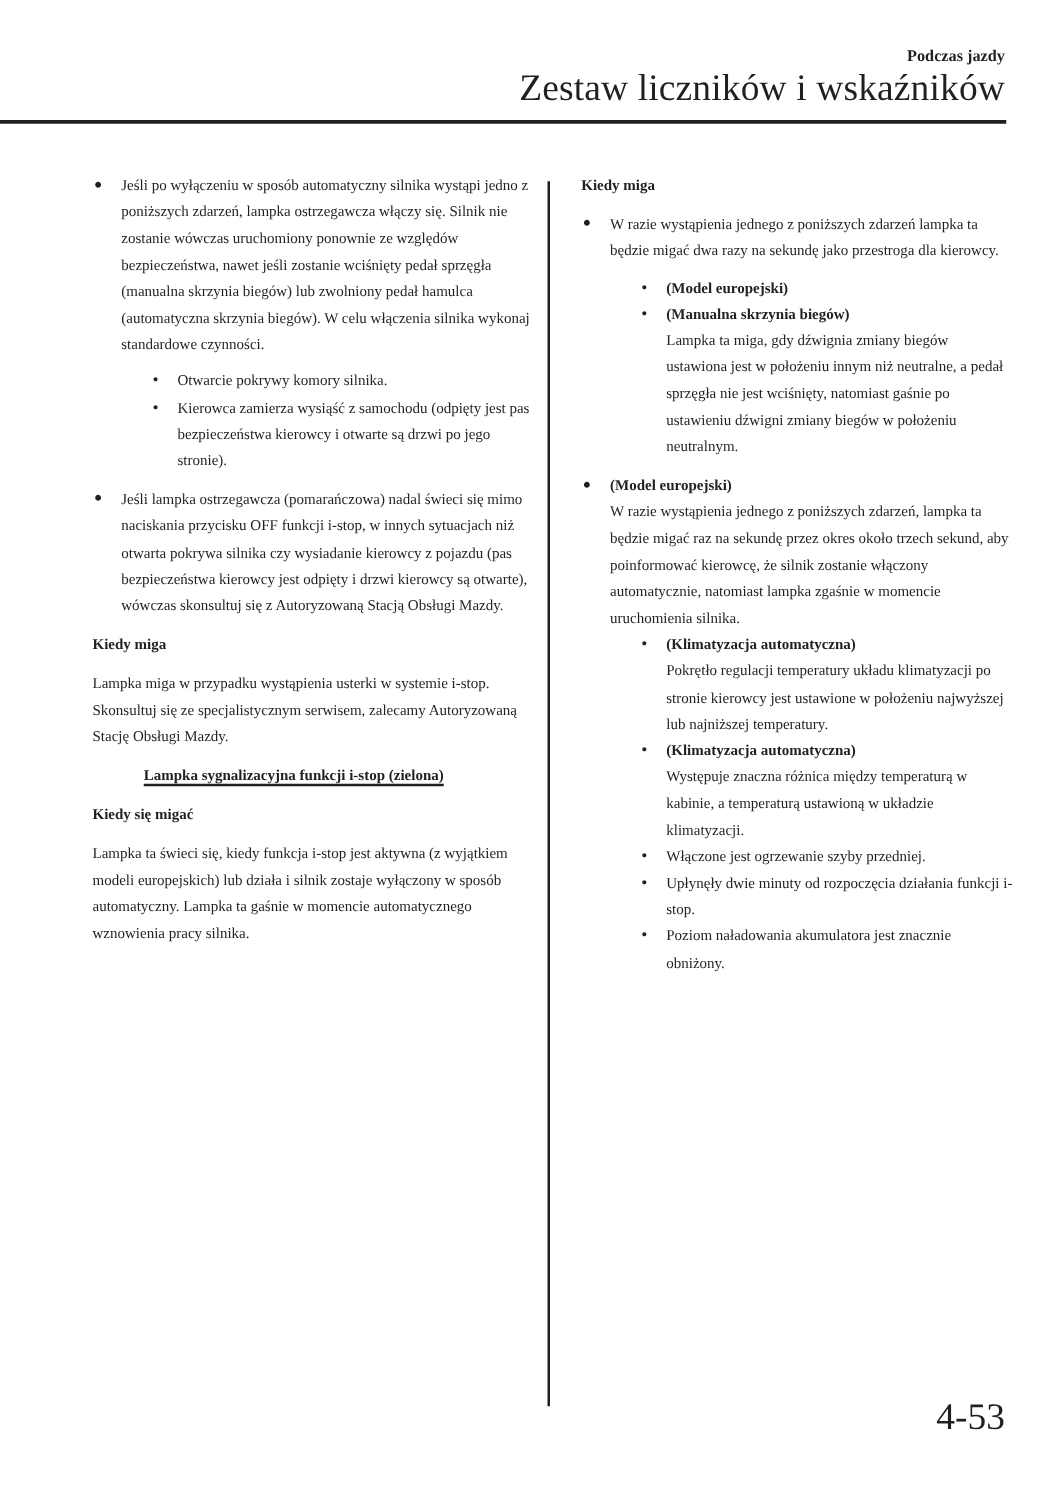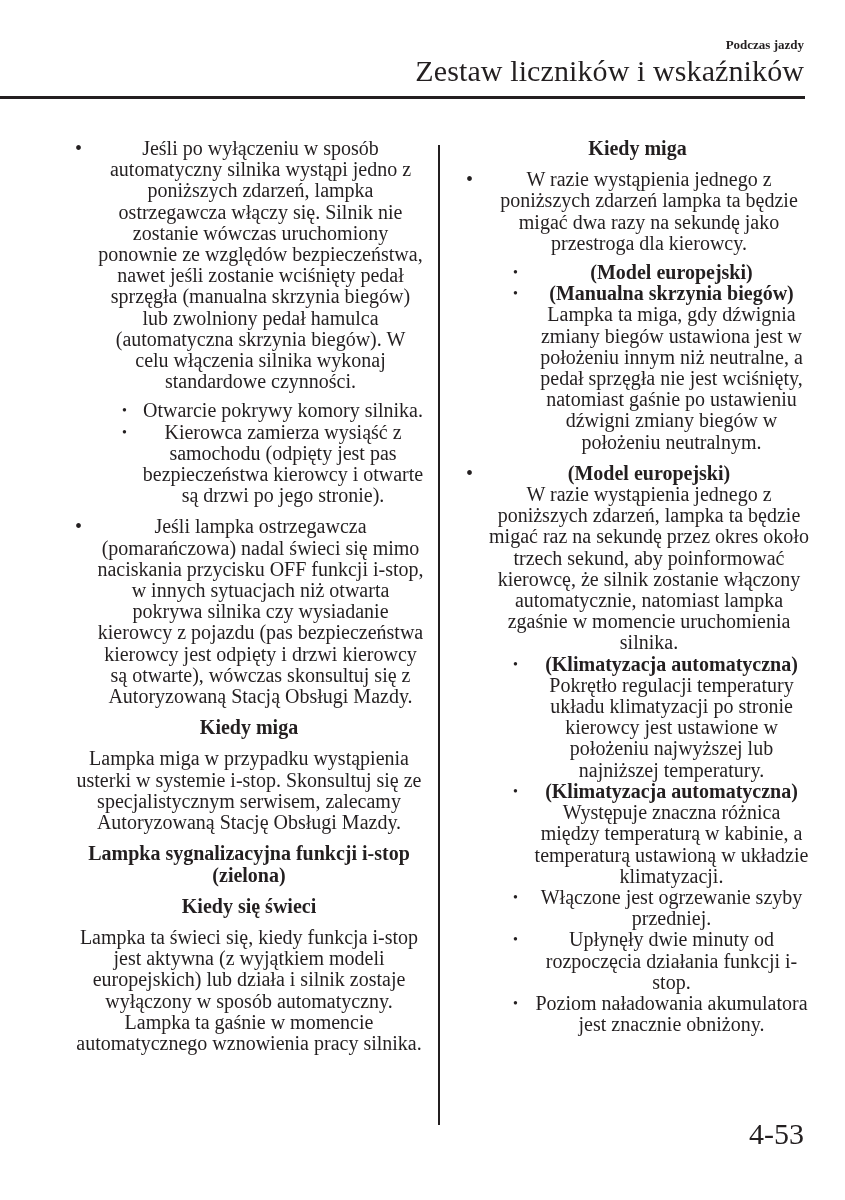--- a/index.html
+++ b/index.html
@@ -2,31 +2,31 @@
 <html><head>
 <meta charset="utf-8">
 <style>
   html, body { margin: 0; padding: 0; background: #ffffff; }
   body { width: 845px; height: 1200px; position: relative; overflow: hidden;
          font-family: "Liberation Serif", "DejaVu Serif", serif; color: #231f20; }
   .section-label { position: absolute; right: 41px; top: 37px; font-size: 13px; font-weight: bold; }
   .page-title { position: absolute; right: 41px; top: 54px; font-size: 30px; font-weight: normal; letter-spacing: 0.1px; white-space: nowrap; }
   .header-rule { position: absolute; left: 0; width: 805px; top: 96px; height: 3px; background: #231f20; }
   .col-divider { position: absolute; left: 438px; top: 145px; width: 2px; height: 980px; background: #231f20; }
-  .col { position: absolute; top: 138px; font-size: 20px; line-height: 21.2px; text-align: center; }
+  .col { position: absolute; top: 138px; font-size: 12px; line-height: 21.2px; }
   .col-left { left: 74px; width: 350px; }
   .col-right { left: 465px; width: 345px; }
   .bullet { position: relative; padding-left: 23px; }
   .bullet::before { content: "\2022"; position: absolute; left: 1px; top: 0; font-size: 20px; }
   .sub { margin-top: 8px; }
   .subbullet { position: relative; padding-left: 45px; }
   .subbullet::before { content: "\2022"; position: absolute; left: 25px; top: 0; font-size: 14px; }
   .gap { height: 10px; }
   .h { font-weight: bold; }
-  .u { font-weight: bold; text-decoration-thickness: 2px; text-underline-offset: 3px; }
+  .u { font-weight: bold; text-decoration: underline; text-decoration-thickness: 2px; text-underline-offset: 3px; margin-left: 41px; }
   .b { font-weight: bold; display: block; }
   .page-number { position: absolute; right: 41px; top: 1117px; font-size: 30px; font-weight: normal; }
 </style>
 </head>
 <body>
 
 <div class="section-label">Podczas jazdy</div>
 <div class="page-title">Zestaw liczników i wskaźników</div>
 <div class="header-rule"></div>
 <div class="col-divider"></div>
@@ -41,21 +41,21 @@
   </div>
   <div class="gap"></div>
   <div class="bullet">Jeśli lampka ostrzegawcza (pomarańczowa) nadal świeci się mimo naciskania przycisku OFF funkcji i-stop, w innych sytuacjach niż otwarta pokrywa silnika czy wysiadanie kierowcy z pojazdu (pas bezpieczeństwa kierowcy jest odpięty i drzwi kierowcy są otwarte), wówczas skonsultuj się z Autoryzowaną Stacją Obsługi Mazdy.</div>
   <div class="gap"></div>
   <div class="h">Kiedy miga</div>
   <div class="gap"></div>
   <div>Lampka miga w przypadku wystąpienia usterki w systemie i-stop. Skonsultuj się ze specjalistycznym serwisem, zalecamy Autoryzowaną Stację Obsługi Mazdy.</div>
   <div class="gap"></div>
   <div class="u">Lampka sygnalizacyjna funkcji i-stop (zielona)</div>
   <div class="gap"></div>
-  <div class="h">Kiedy się świeci</div>
+  <div class="h">Kiedy się migać</div>
   <div class="gap"></div>
   <div>Lampka ta świeci się, kiedy funkcja i-stop jest aktywna (z wyjątkiem modeli europejskich) lub działa i silnik zostaje wyłączony w sposób automatyczny. Lampka ta gaśnie w momencie automatycznego wznowienia pracy silnika.</div>
 </div>
 
 <div class="col col-right">
   <div class="h">Kiedy miga</div>
   <div class="gap"></div>
   <div class="bullet">
     <span>W razie wystąpienia jednego z poniższych zdarzeń lampka ta będzie migać dwa razy na sekundę jako przestroga dla kierowcy.</span>
     <div class="sub">

